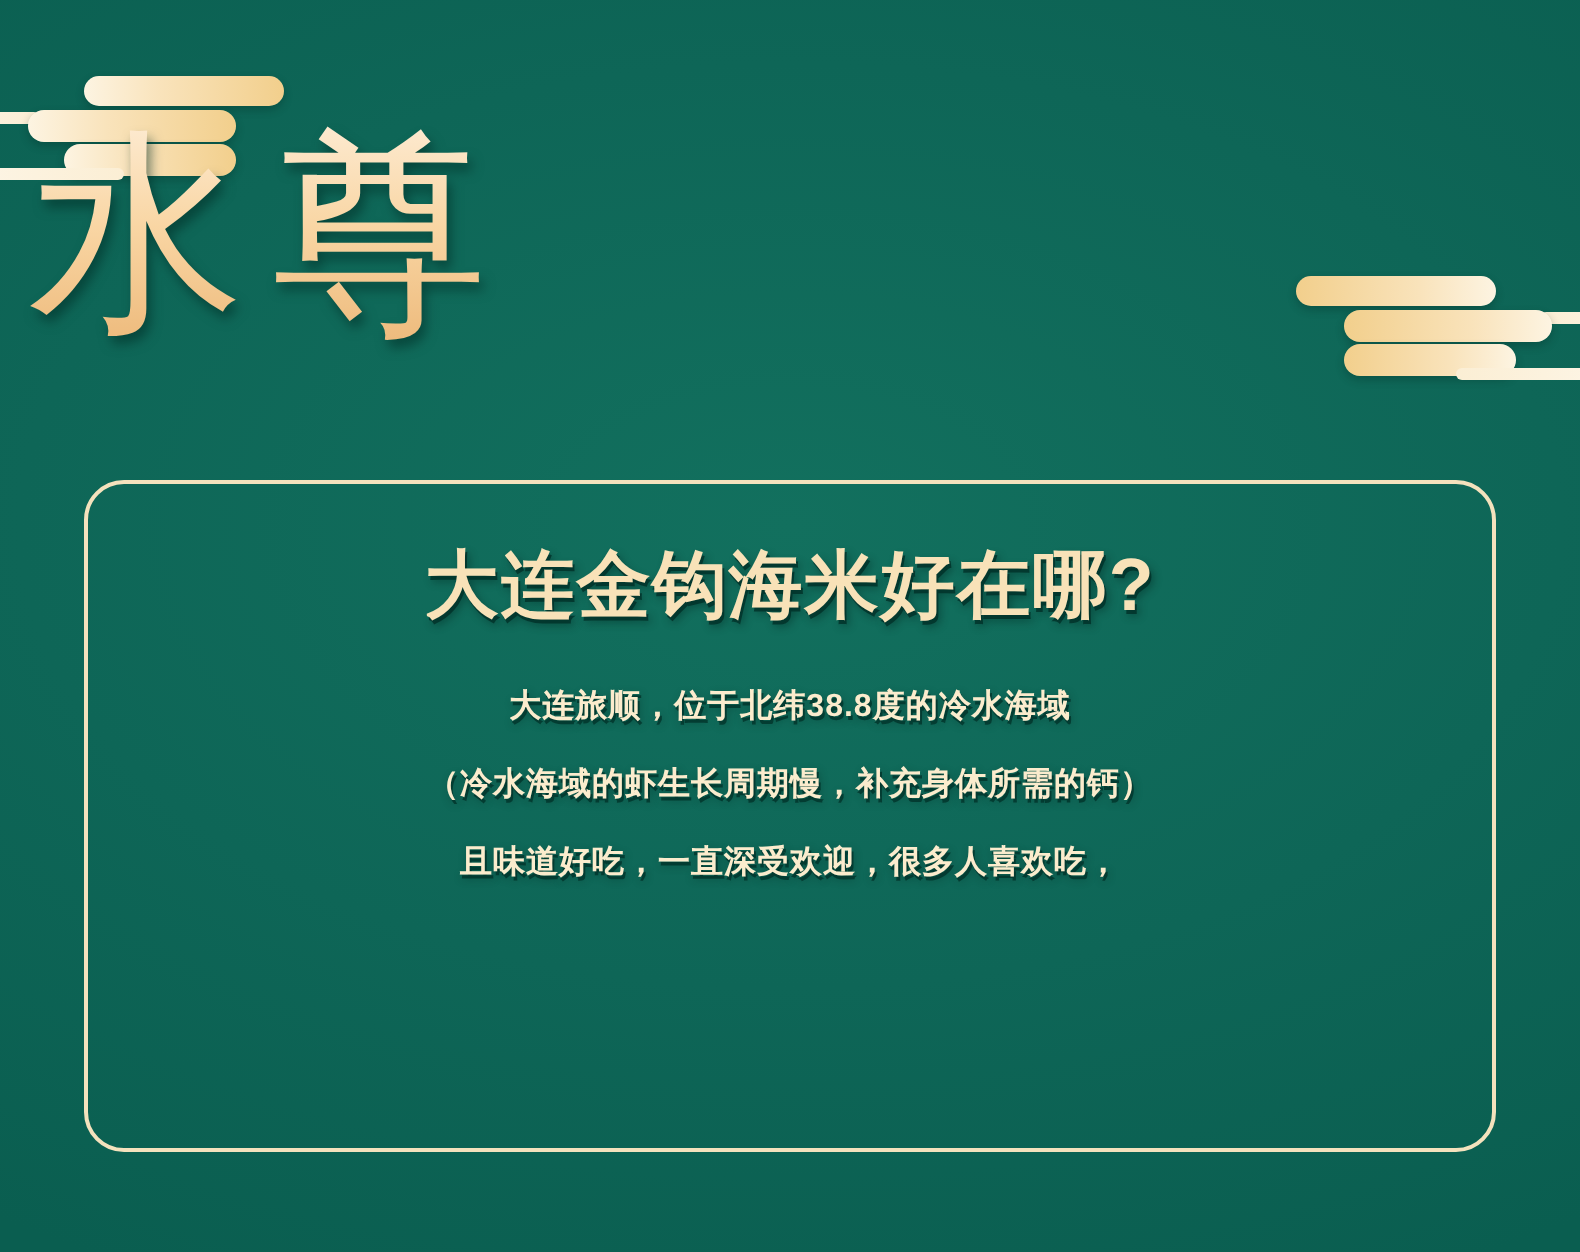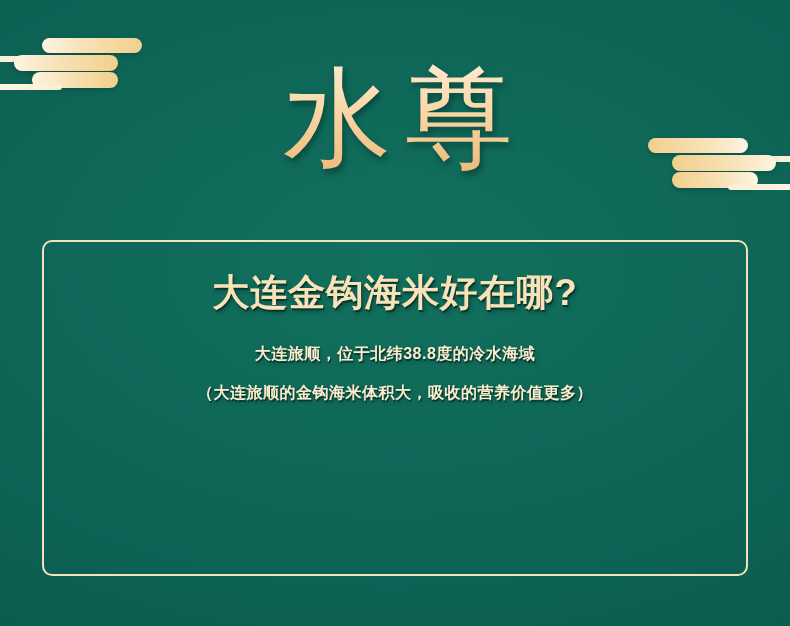--- a/index.html
+++ b/index.html
@@ -82,45 +82,44 @@
     background: linear-gradient(90deg, #fdf6e8 0%, #fbeed4 100%);
     box-shadow: none;
   }
 
   
   .brand-title {
     position: absolute;
     left: 0;
     right: 0;
     top: 62px;
-    text-align: center;
+    text-align: left;
     font-family: "Liberation Serif", "DejaVu Serif", serif;
     font-size: 108px;
     line-height: 1.05;
     letter-spacing: 14px;
     text-indent: 14px;
     font-weight: 400;
     color: #fbdcab;
     background: linear-gradient(180deg, #fdead0 0%, #f9d6a4 45%, #edb97a 100%);
     -webkit-background-clip: text;
     background-clip: text;
     -webkit-text-fill-color: transparent;
     filter: drop-shadow(2px 4px 3px rgba(0, 42, 34, 0.55));
-    padding-left: 6px;
   }
 
   
   .panel {
     position: absolute;
     left: 42px;
     top: 240px;
     width: 706px;
     height: 336px;
     border: 2px solid #f4e2bd;
-    border-radius: 10px;
+    border-radius: 20px;
     box-sizing: border-box;
     box-shadow: 0 0 0 0 rgba(0,0,0,0);
   }
 
   .panel-heading {
     position: absolute;
     left: 0;
     right: 0;
     top: 26px;
     text-align: center;
@@ -174,18 +173,19 @@
   </div>
 
   <div class="brand-title">水尊</div>
 
   <div class="panel">
 
     <div class="panel-heading">大连金钩海米好在哪?</div>
 
     <div class="body-text">
       <div class="line">大连旅顺，位于北纬38.8度的冷水海域</div>
-      <div class="line">（大连旅顺的金钩海米体积大，吸收的营养价值更多）</div>
+      <div class="line">（冷水海域的虾生长周期慢，补充身体所需的钙）</div>
+      <div class="line">且味道好吃，一直深受欢迎，很多人喜欢吃，</div>
     </div>
 
   </div>
 
 </div>
 
 </body></html>

